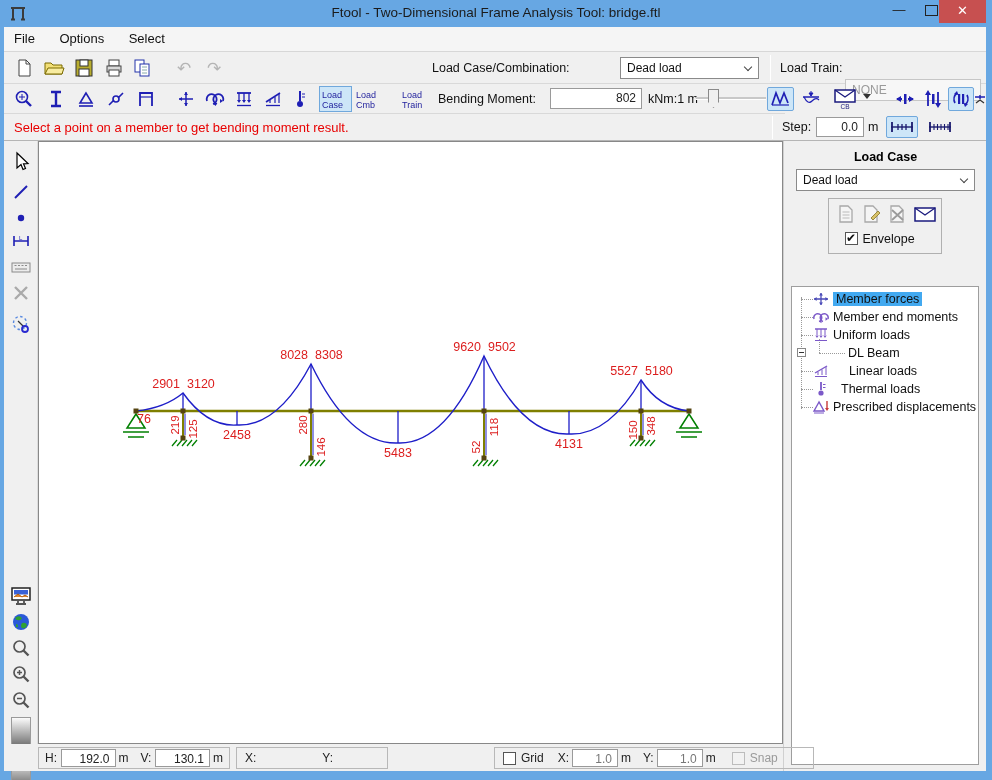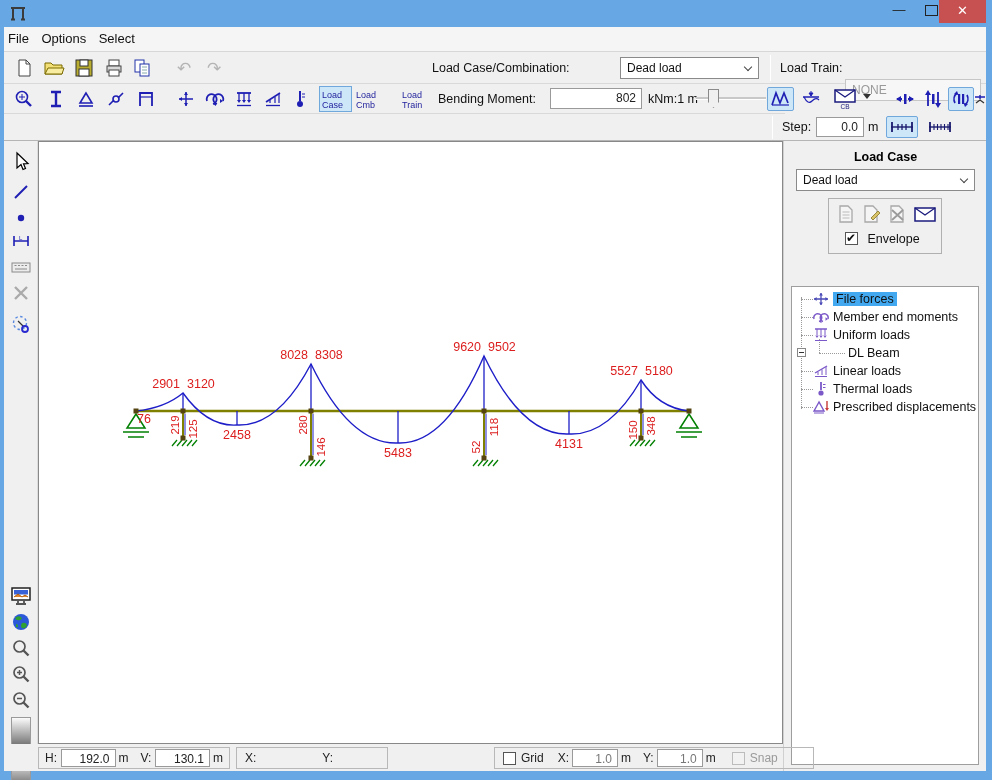--- a/index.html
+++ b/index.html
@@ -3,21 +3,21 @@
 <meta charset="utf-8">
 <style>
   *{margin:0;padding:0;box-sizing:border-box;font-family:"Liberation Sans",sans-serif}
   html,body{background:#d8d8d8}
   .window{position:relative;width:992px;height:780px;background:#67a7e3;overflow:hidden}
   .a{position:absolute}
   .titlebar{position:absolute;left:0;top:0;width:992px;height:27px;color:#1b1b1b}
   .title{position:absolute;left:0;right:0;top:5px;text-align:center;font-size:13.5px}
   .frame{position:absolute;left:4px;top:27px;width:982px;height:744px;background:#f0f0f0}
   .menubar{position:absolute;left:0;top:0;width:982px;height:25px;background:#f5f5f5;border-bottom:1px solid #d7d7d7}
-  .menu-item{display:inline-block;padding:4px 4px;font-size:13px;color:#111}
+  .menu-item{display:inline-block;padding:4px 10px;font-size:13px;color:#111}
   .tb1{position:absolute;left:0;top:25px;width:982px;height:32px;background:#f0f0f0;border-bottom:1px solid #d9d9d9}
   .tb2{position:absolute;left:0;top:57px;width:781px;height:30px;background:#f0f0f0;border-bottom:1px solid #d9d9d9}
   .msgbar{position:absolute;left:0;top:87px;width:982px;height:27px;background:#f0f0f0;border-bottom:1px solid #b5b5b5}
   .ico{position:absolute;display:flex;align-items:center;justify-content:center}
   .sel-tool{background:#cde6f8;border:1px solid #70a8dc;border-radius:2px}
   .modebtn{position:absolute;top:2px;height:26px;width:33px;font-size:9px;line-height:10px;color:#1f1f9c;text-align:left;padding:3px 0 0 2px;background:#f0f0f0;border:1px solid #f0f0f0}
   .modebtn.sel{background:#cde6f8;border:1px solid #70a8dc}
   .lbl{font-size:12.5px;color:#111}
   .inpbox{background:#fff;border:1px solid #9a9a9a;font-size:12px;color:#222;text-align:right;padding:2px 5px}
   .combo{background:#fff;border:1px solid #8a8a8a;font-size:12px;color:#111;padding:3px 18px 0 6px;position:relative}
@@ -48,20 +48,21 @@
 </style>
 </head>
 <body>
 
 <div class="window">
 
   <div class="titlebar">
     <svg class="a" style="left:8px;top:4px" width="20" height="20" viewBox="0 0 20 20">
       <path d="M3 4 H17 M5 4 V15 M15 4 V15 M3 15.5 H7 M13 15.5 H17" stroke="#3b3b3b" stroke-width="2" fill="none"></path>
     </svg>
+    <div class="title">Ftool - Two-Dimensional Frame Analysis Tool: bridge.ftl</div>
     <div class="a" style="right:82px;top:2px;width:22px;height:20px;text-align:center;color:#222;font-size:13px">—</div>
     <div class="a" style="right:54px;top:5px;width:13px;height:11px;border:1.5px solid #222"></div>
     <div class="a" style="right:6px;top:0;width:47px;height:23px;background:#c75050;color:#fff;text-align:center;font-size:13px;padding-top:3px">✕</div>
   </div>
 
   <div class="frame">
 
     <div class="menubar">
       <span class="menu-item">File</span>
       <span class="menu-item">Options</span>
@@ -256,20 +257,21 @@
       </div>
       <div class="ico" style="left:971px;top:9px;width:10px;height:12px">
         <svg width="10" height="12" viewBox="0 0 10 12">
             <path d="M0 4 H10 M5 2 v4" stroke="#1f1fb4" stroke-width="1.4"></path>
             <path d="M1 10 l4 -3 4 3" fill="none" stroke="#333" stroke-width="1.2"></path>
           </svg>
       </div>
     </div>
 
     <div class="msgbar">
+      <span class="msg">Select a point on a member to get bending moment result.</span>
       <div class="vsep" style="left:768px;top:2px;height:23px"></div>
       <span class="a lbl" style="left:778px;top:6px">Step:</span>
       <div class="a inpbox" style="left:812px;top:3px;width:48px;height:20px">0.0</div>
       <span class="a lbl" style="left:864px;top:6px">m</span>
       <div class="ico sel-tool" style="left:882px;top:2px;width:32px;height:22px">
         <svg width="26" height="14" viewBox="0 0 26 14">
             <path d="M2 7 H24" stroke="#1a1a6e" stroke-width="1.4"></path>
             <path d="M3 2 V12 M23 2 V12" stroke="#1a1a6e" stroke-width="1.8"></path>
             <path d="M9 4 V10 M13 4 V10 M17 4 V10" stroke="#1a1a6e" stroke-width="1.3"></path>
           </svg>
@@ -465,41 +467,41 @@
             </svg>
         </div>
         <div class="ico" style="left:84px;top:4px;width:24px;height:22px">
           <svg width="22" height="15" viewBox="0 0 22 15">
               <rect x="1" y="1" width="20" height="13" fill="#fff" stroke="#1a1a7e" stroke-width="1.5"></rect>
               <path d="M1 1 L11 8 L21 1" fill="none" stroke="#1a1a7e" stroke-width="1.3"></path>
             </svg>
         </div>
         <div class="a" style="left:16px;top:30px">
           <span class="cb checked"></span>
-          <span class="lbl" style="margin-left:5px;vertical-align:middle">Envelope</span>
+          <span class="lbl" style="vertical-align:middle">Envelope</span>
         </div>
       </div>
 
       <div class="treebox">
         <div class="dots-v" style="left:9px;top:10px;height:112px"></div>
         <div class="dots-h" style="left:9px;top:12px;width:12px"></div>
         <div class="dots-h" style="left:9px;top:30px;width:12px"></div>
         <div class="dots-h" style="left:9px;top:48px;width:12px"></div>
         <div class="dots-h" style="left:9px;top:102px;width:12px"></div>
         <div class="dots-h" style="left:9px;top:120px;width:12px"></div>
         <div class="dots-v" style="left:27px;top:52px;height:14px"></div>
         <div class="dots-h" style="left:27px;top:66px;width:26px"></div>
         <div class="dots-h" style="left:9px;top:84px;width:12px"></div>
 
         <div class="trow" style="top:3px;left:20px">
           <svg width="18" height="16" viewBox="0 0 18 16">
               <path d="M9 2 V14 M2 8 H16" stroke="#4a4ab8" stroke-width="1.3"></path>
               <path d="M9 2 l-2 2.6 h4 Z M2 8 l2.6 -2 v4 Z M9 14 l-2 -2.6 h4 Z M16 8 l-2.6 -2 v4 Z" fill="#4a4ab8"></path>
             </svg>
-          <span class="tsel" style="margin-left:3px">File forces</span>
+          <span class="tsel" style="margin-left:3px">Member forces</span>
         </div>
         <div class="trow" style="top:21px;left:20px">
           <svg width="18" height="16" viewBox="0 0 18 16">
               <path d="M2 10 a4 4 0 1 1 5 2.5" fill="none" stroke="#7b58c8" stroke-width="1.5"></path>
               <path d="M11 12.5 a4 4 0 1 1 5 -2.5" fill="none" stroke="#7b58c8" stroke-width="1.5"></path>
               <path d="M7 12.5 l2.5 -1.7 v3.4 Z M16 10 l-2.5 -1.7 v3.4 Z" fill="#7b58c8"></path>
             </svg>
           <span style="margin-left:3px">Member end moments</span>
         </div>
         <div class="a" style="left:5px;top:61px;width:9px;height:9px;background:#fff;border:1px solid #888">
@@ -516,29 +518,29 @@
         </div>
         <div class="trow" style="top:57px;left:56px">
           <span>DL Beam</span>
         </div>
         <div class="trow" style="top:75px;left:20px">
           <svg width="18" height="16" viewBox="0 0 18 16">
               <path d="M3 10 L15 3" stroke="#7b58c8" stroke-width="1.4"></path>
               <path d="M6 9 v3 M10 6.5 v5.5 M14 4 v8" stroke="#7b58c8"></path>
               <path d="M3 13.5 H15" stroke="#7b58c8"></path>
             </svg>
-          <span style="margin-left:3px">Linear loads</span>
+          <span style="margin-left:19px">Linear loads</span>
         </div>
         <div class="trow" style="top:93px;left:20px">
           <svg width="18" height="16" viewBox="0 0 18 16">
               <path d="M9 1 V9" stroke="#7b58c8" stroke-width="1.8"></path>
               <circle cx="9" cy="12" r="2.6" fill="#7b58c8"></circle>
               <path d="M11 3.5 h2.5 M11 6.5 h2.5" stroke="#7b58c8"></path>
             </svg>
-          <span style="margin-left:3px">Thermal loads</span>
+          <span style="margin-left:11px">Thermal loads</span>
         </div>
         <div class="trow" style="top:111px;left:20px">
           <svg width="18" height="16" viewBox="0 0 18 16">
               <path d="M7 3 L2 12 H12 Z" fill="none" stroke="#7b58c8" stroke-width="1.4"></path>
               <path d="M2 14 H12" stroke="#7b58c8"></path>
               <path d="M15 2 V9" stroke="#c83a3a" stroke-width="1.4"></path>
               <path d="M15 12 l-2 -3 h4 Z" fill="#c83a3a"></path>
             </svg>
           <span style="margin-left:3px">Prescribed displacements</span>
         </div>

